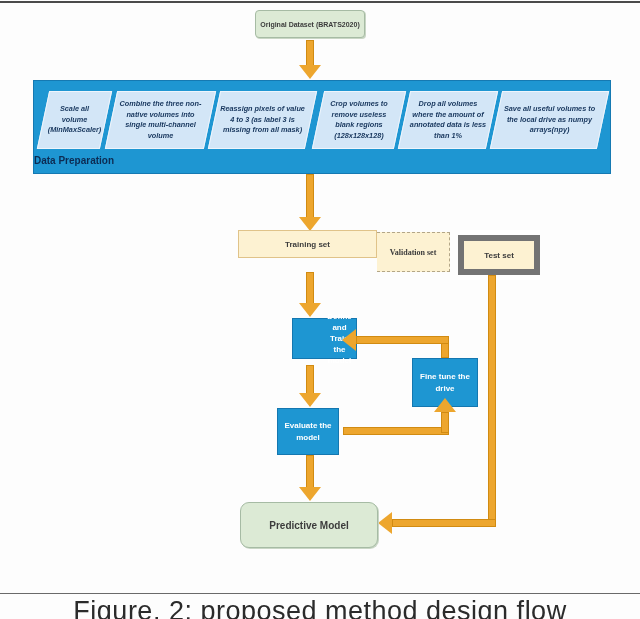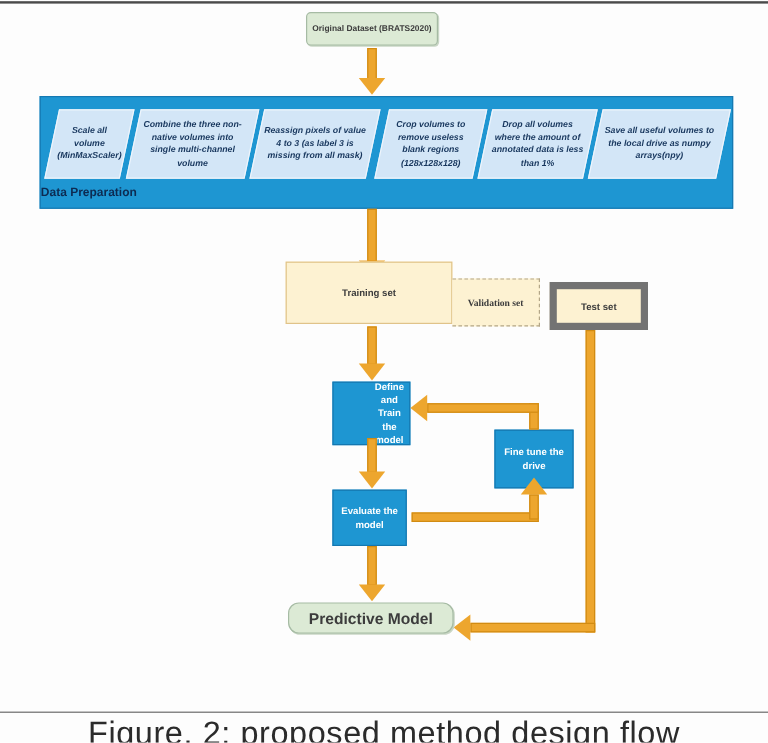--- a/index.html
+++ b/index.html
@@ -7,31 +7,31 @@
           font-family:"Liberation Sans",sans-serif;}
   .topline{position:absolute;left:0;top:1px;width:640px;height:0;border-top:2px solid #4a4a4a;}
   .bottomline{position:absolute;left:0;top:593px;width:640px;height:0;border-top:1px solid #6a6a6a;}
 
   
   .node{position:absolute;display:flex;align-items:center;justify-content:center;
         text-align:center;box-sizing:border-box;}
   .green{background:#dcead5;border:1px solid #a6bba4;color:#3c3c3c;}
   .g-orig{left:255px;top:10px;width:110px;height:28px;border-radius:4px;
           font-size:7px;font-weight:600;box-shadow:1px 1px 0 #c9d6c5;}
-  .g-pred{left:240px;top:502px;width:138px;height:26px;border-radius:9px;
-          font-size:13px;font-weight:600;box-shadow:1px 1px 0 #c9d6c5;}
+  .g-pred{left:240px;top:502px;width:138px;height:46px;border-radius:9px;
+          font-size:10px;font-weight:600;box-shadow:1px 1px 0 #c9d6c5;}
 
   .cream{background:#fdf2d2;color:#3c3c3c;font-size:8px;font-weight:600;}
-  .c-train{left:238px;top:218px;width:139px;height:52px;border:1px solid #e0c389;}
+  .c-train{left:238px;top:230px;width:139px;height:28px;border:1px solid #e0c389;}
   .c-valid{left:377px;top:232px;width:73px;height:40px;border:1px dashed #b3a687;border-left:none;font-family:Liberation Serif, serif;}
   .c-test{left:458px;top:235px;width:82px;height:40px;border:6px solid #737373;}
 
   .bluebox{background:#1e96d2;border:1px solid #1477b0;color:#fff;
            font-size:8px;font-weight:bold;line-height:1.4;padding:2px;}
-  .b-define{left:277px;top:318px;width:65px;height:53px;padding-left:32px;}
+  .b-define{left:292px;top:318px;width:65px;height:41px;padding-left:32px;}
   .b-finetune{left:412px;top:358px;width:66px;height:49px;}
   .b-eval{left:277px;top:408px;width:62px;height:47px;}
 
   
   .prep{position:absolute;left:33px;top:80px;width:578px;height:94px;
         background:#1e96d2;border:1px solid #1579b2;box-sizing:border-box;}
   .step{position:absolute;top:10px;height:58px;background:#d3e6f7;border:1px solid #eef5fc;
         transform:skewX(-12deg);display:flex;align-items:center;justify-content:center;
         box-sizing:border-box;}
   .step span{transform:skewX(12deg);display:block;font-size:7.3px;font-weight:bold;

